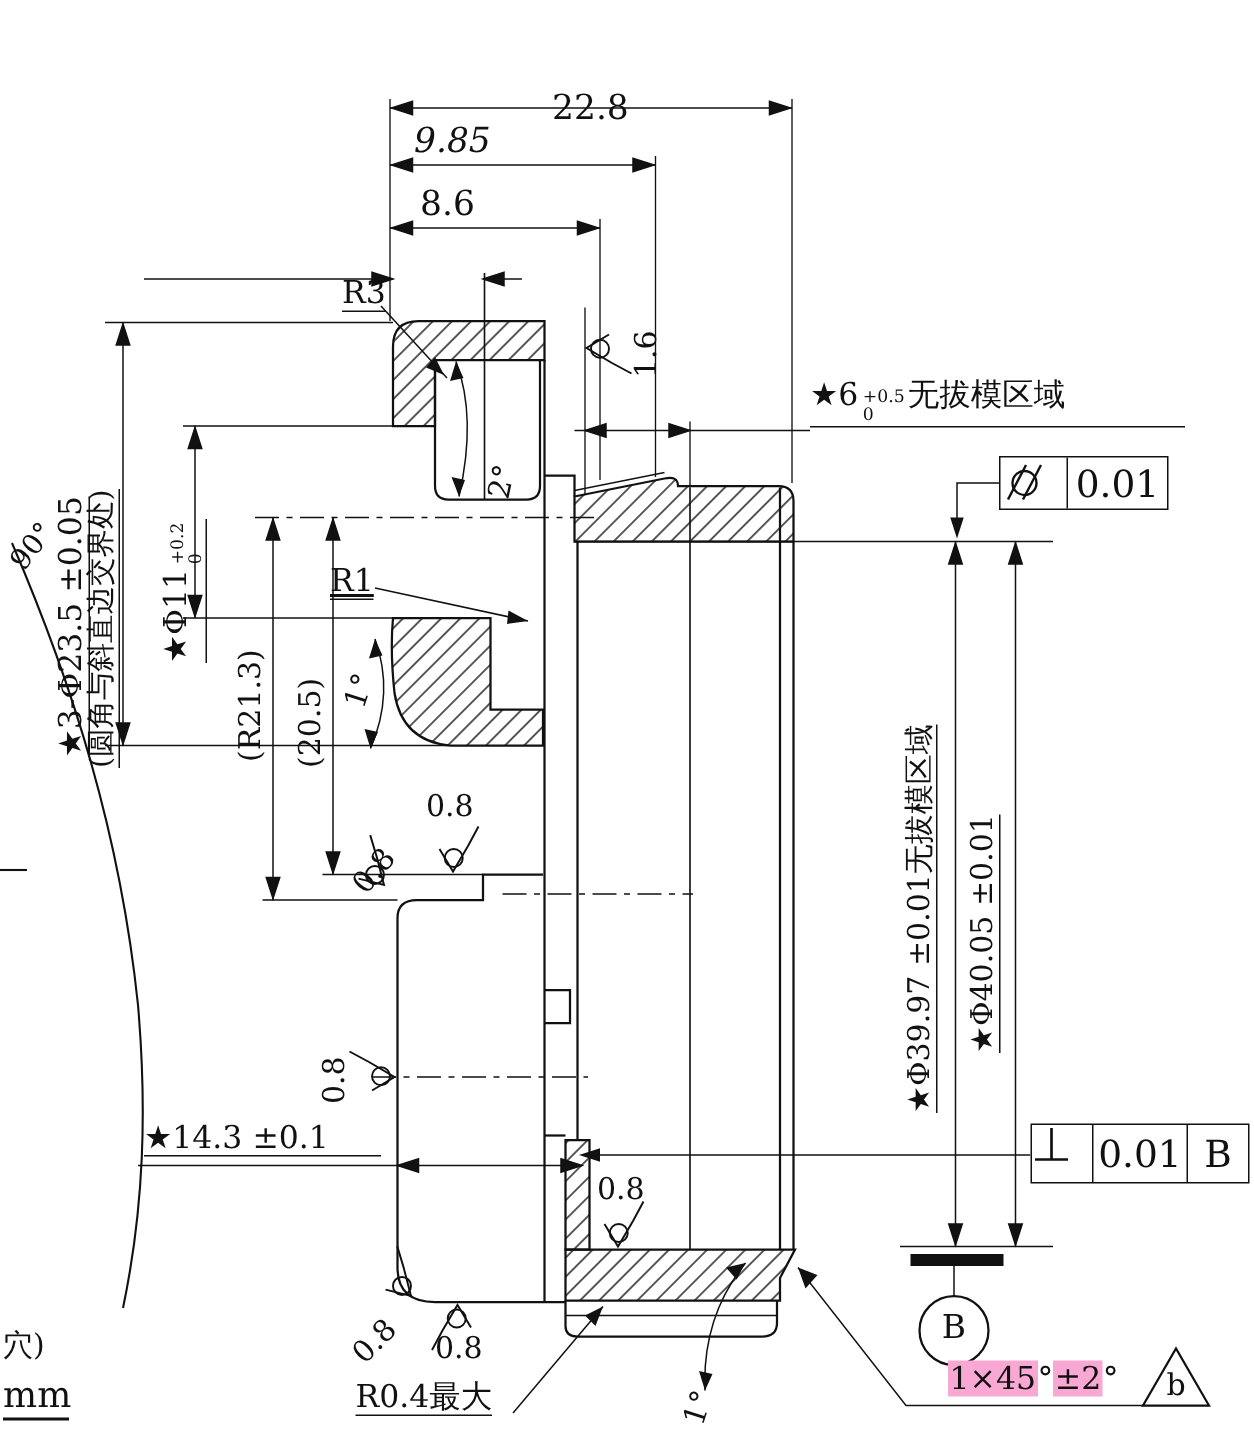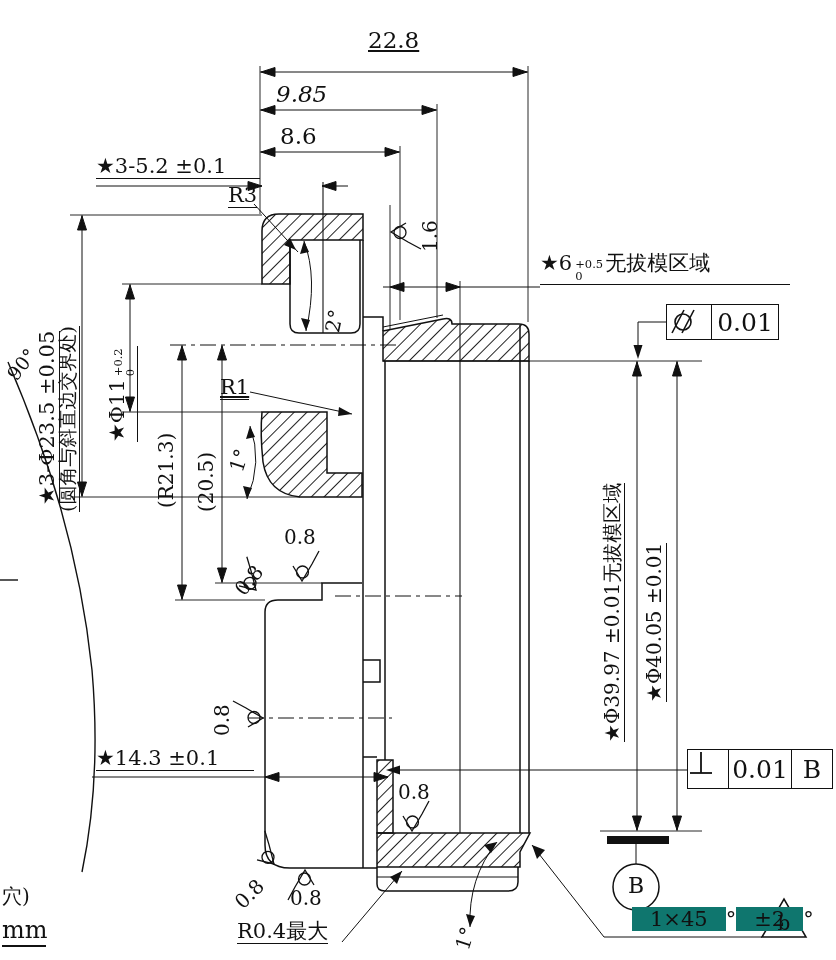--- a/index.html
+++ b/index.html
@@ -9,21 +9,21 @@
   .lbl{position:absolute;white-space:nowrap;font-size:21px;line-height:1.05;color:#111;}
   .sm{font-size:19px;}
   .big{font-size:23px;}
   .u{border-bottom:1.6px solid #111;padding-bottom:1px;}
   .rot{transform-origin:0 0;transform:rotate(-90deg);}
   .stk{display:inline-flex;flex-direction:column;font-size:11.5px;line-height:11.5px;
        vertical-align:2px;margin-left:3px;margin-right:2px;}
   .fcf{position:absolute;display:flex;border:1.8px solid #111;background:#fff;align-items:stretch;}
   .fcf .cell{display:flex;align-items:center;justify-content:center;font-size:25px;}
   .fcf .cell+.cell{border-left:1.8px solid #111;}
-  .hl{background:#0f766e;padding:0 18px;}
+  .hl{background:#f9a8d4;padding:0 1px;}
   .ctr{text-align:center;}
 </style>
 </head>
 <body>
 
 <div id="stage">
 
 <svg width="836" height="960" viewBox="0 0 836 960">
   <defs>
     <pattern id="hatch" patternUnits="userSpaceOnUse" width="9" height="9" patternTransform="rotate(-45)">
@@ -167,24 +167,23 @@
     <use href="#rough" transform="translate(302,581)"></use>
     <use href="#rough" transform="translate(256,590) rotate(-45)"></use>
     <use href="#rough" transform="translate(263,718) rotate(-90)"></use>
     <use href="#rough" transform="translate(274,864) rotate(-45)"></use>
     <use href="#rough" transform="translate(305,870) rotate(180)"></use>
     <use href="#rough" transform="translate(412,831)"></use>
     <use href="#rough" transform="translate(391,232) rotate(90)"></use>
   </g>
 </svg>
 
-<div class="lbl big" style="left:368px;top:28px;text-decoration:underline;">22.8</div>
+<div class="lbl big" style="left:368px;top:60px;">22.8</div>
 <div class="lbl big" style="left:276px;top:82px;font-style:italic;">9.85</div>
 <div class="lbl big" style="left:280px;top:124px;text-align:right;">8.6</div>
-<div class="lbl u" style="left:96px;top:155px;width:164px;">★3-5.2 ±0.1</div>
 <div class="lbl u" style="left:228px;top:184px;">R3</div>
 <div class="lbl u" style="left:220px;top:376px;text-decoration:underline;">R1</div>
 
 <div class="lbl u rot" style="left:36px;top:505px;">★3-Φ23.5 ±0.05</div>
 <div class="lbl sm u rot" style="left:58px;top:512px;">(圆角与斜直边交界处)</div>
 
 <div class="lbl u rot" style="left:106px;top:442px;">
   <span>★Φ11</span><span class="stk">
         <span>+0.2</span>
         <span>0</span>

